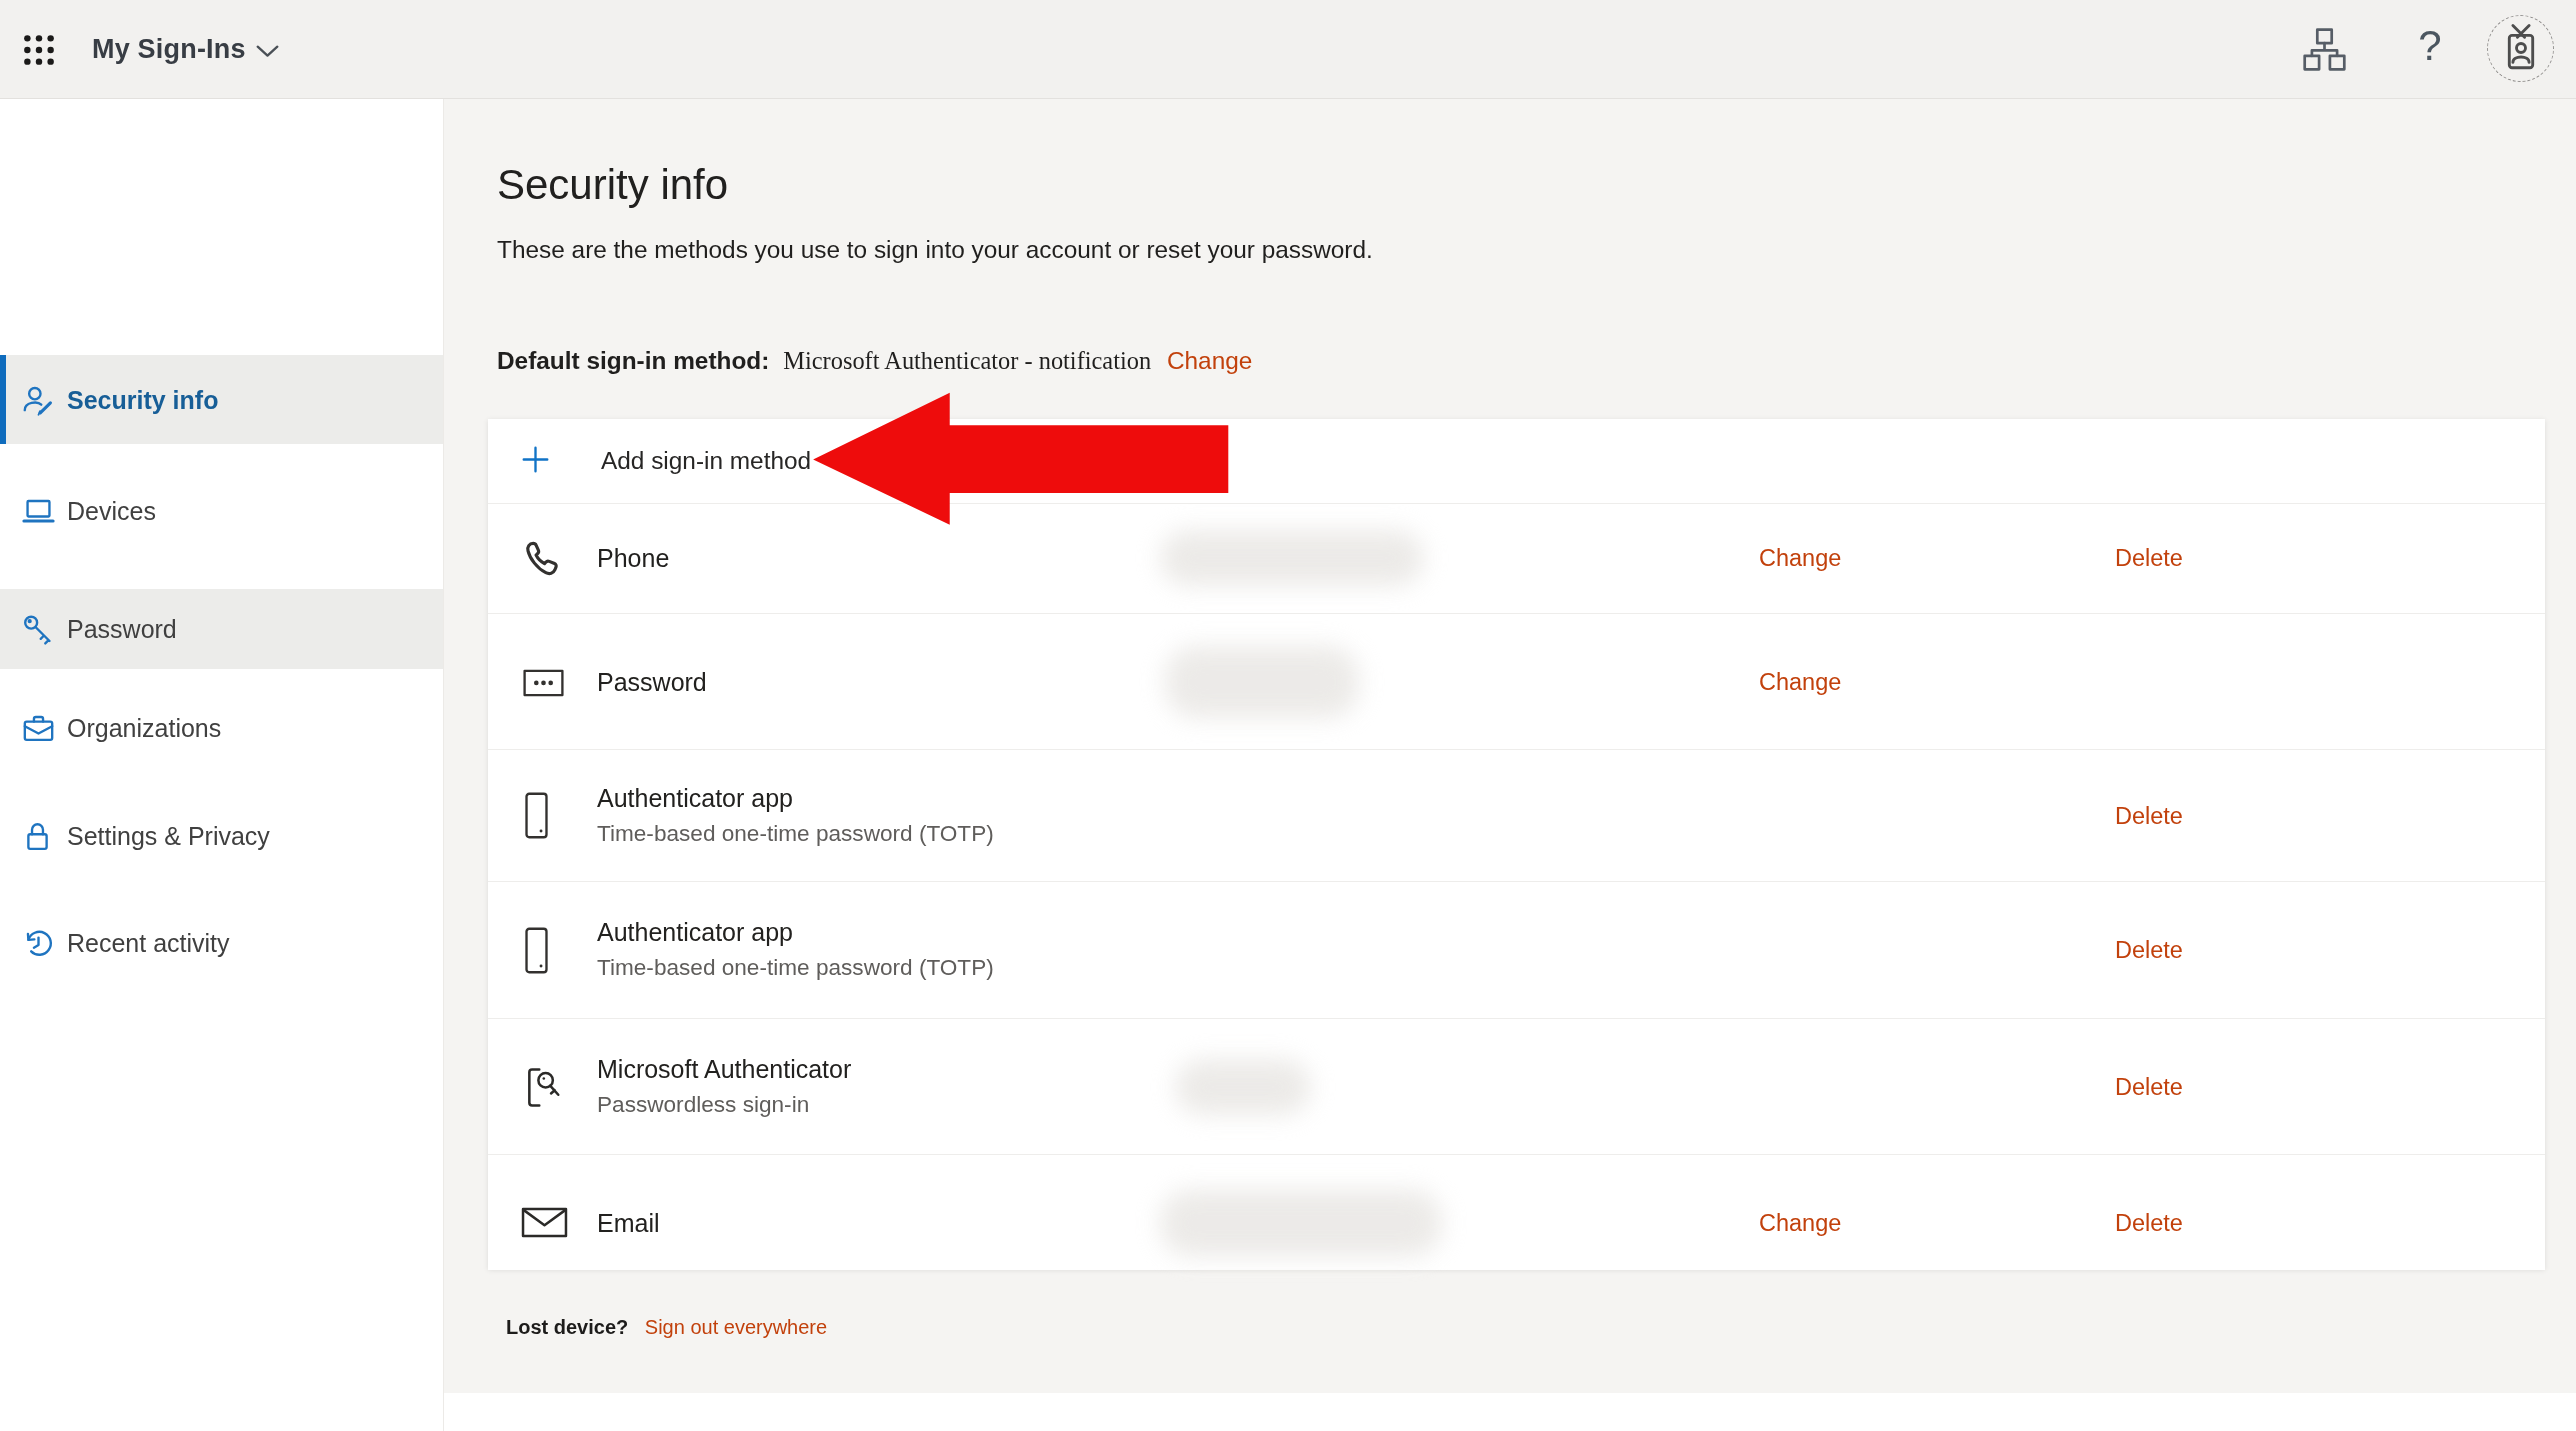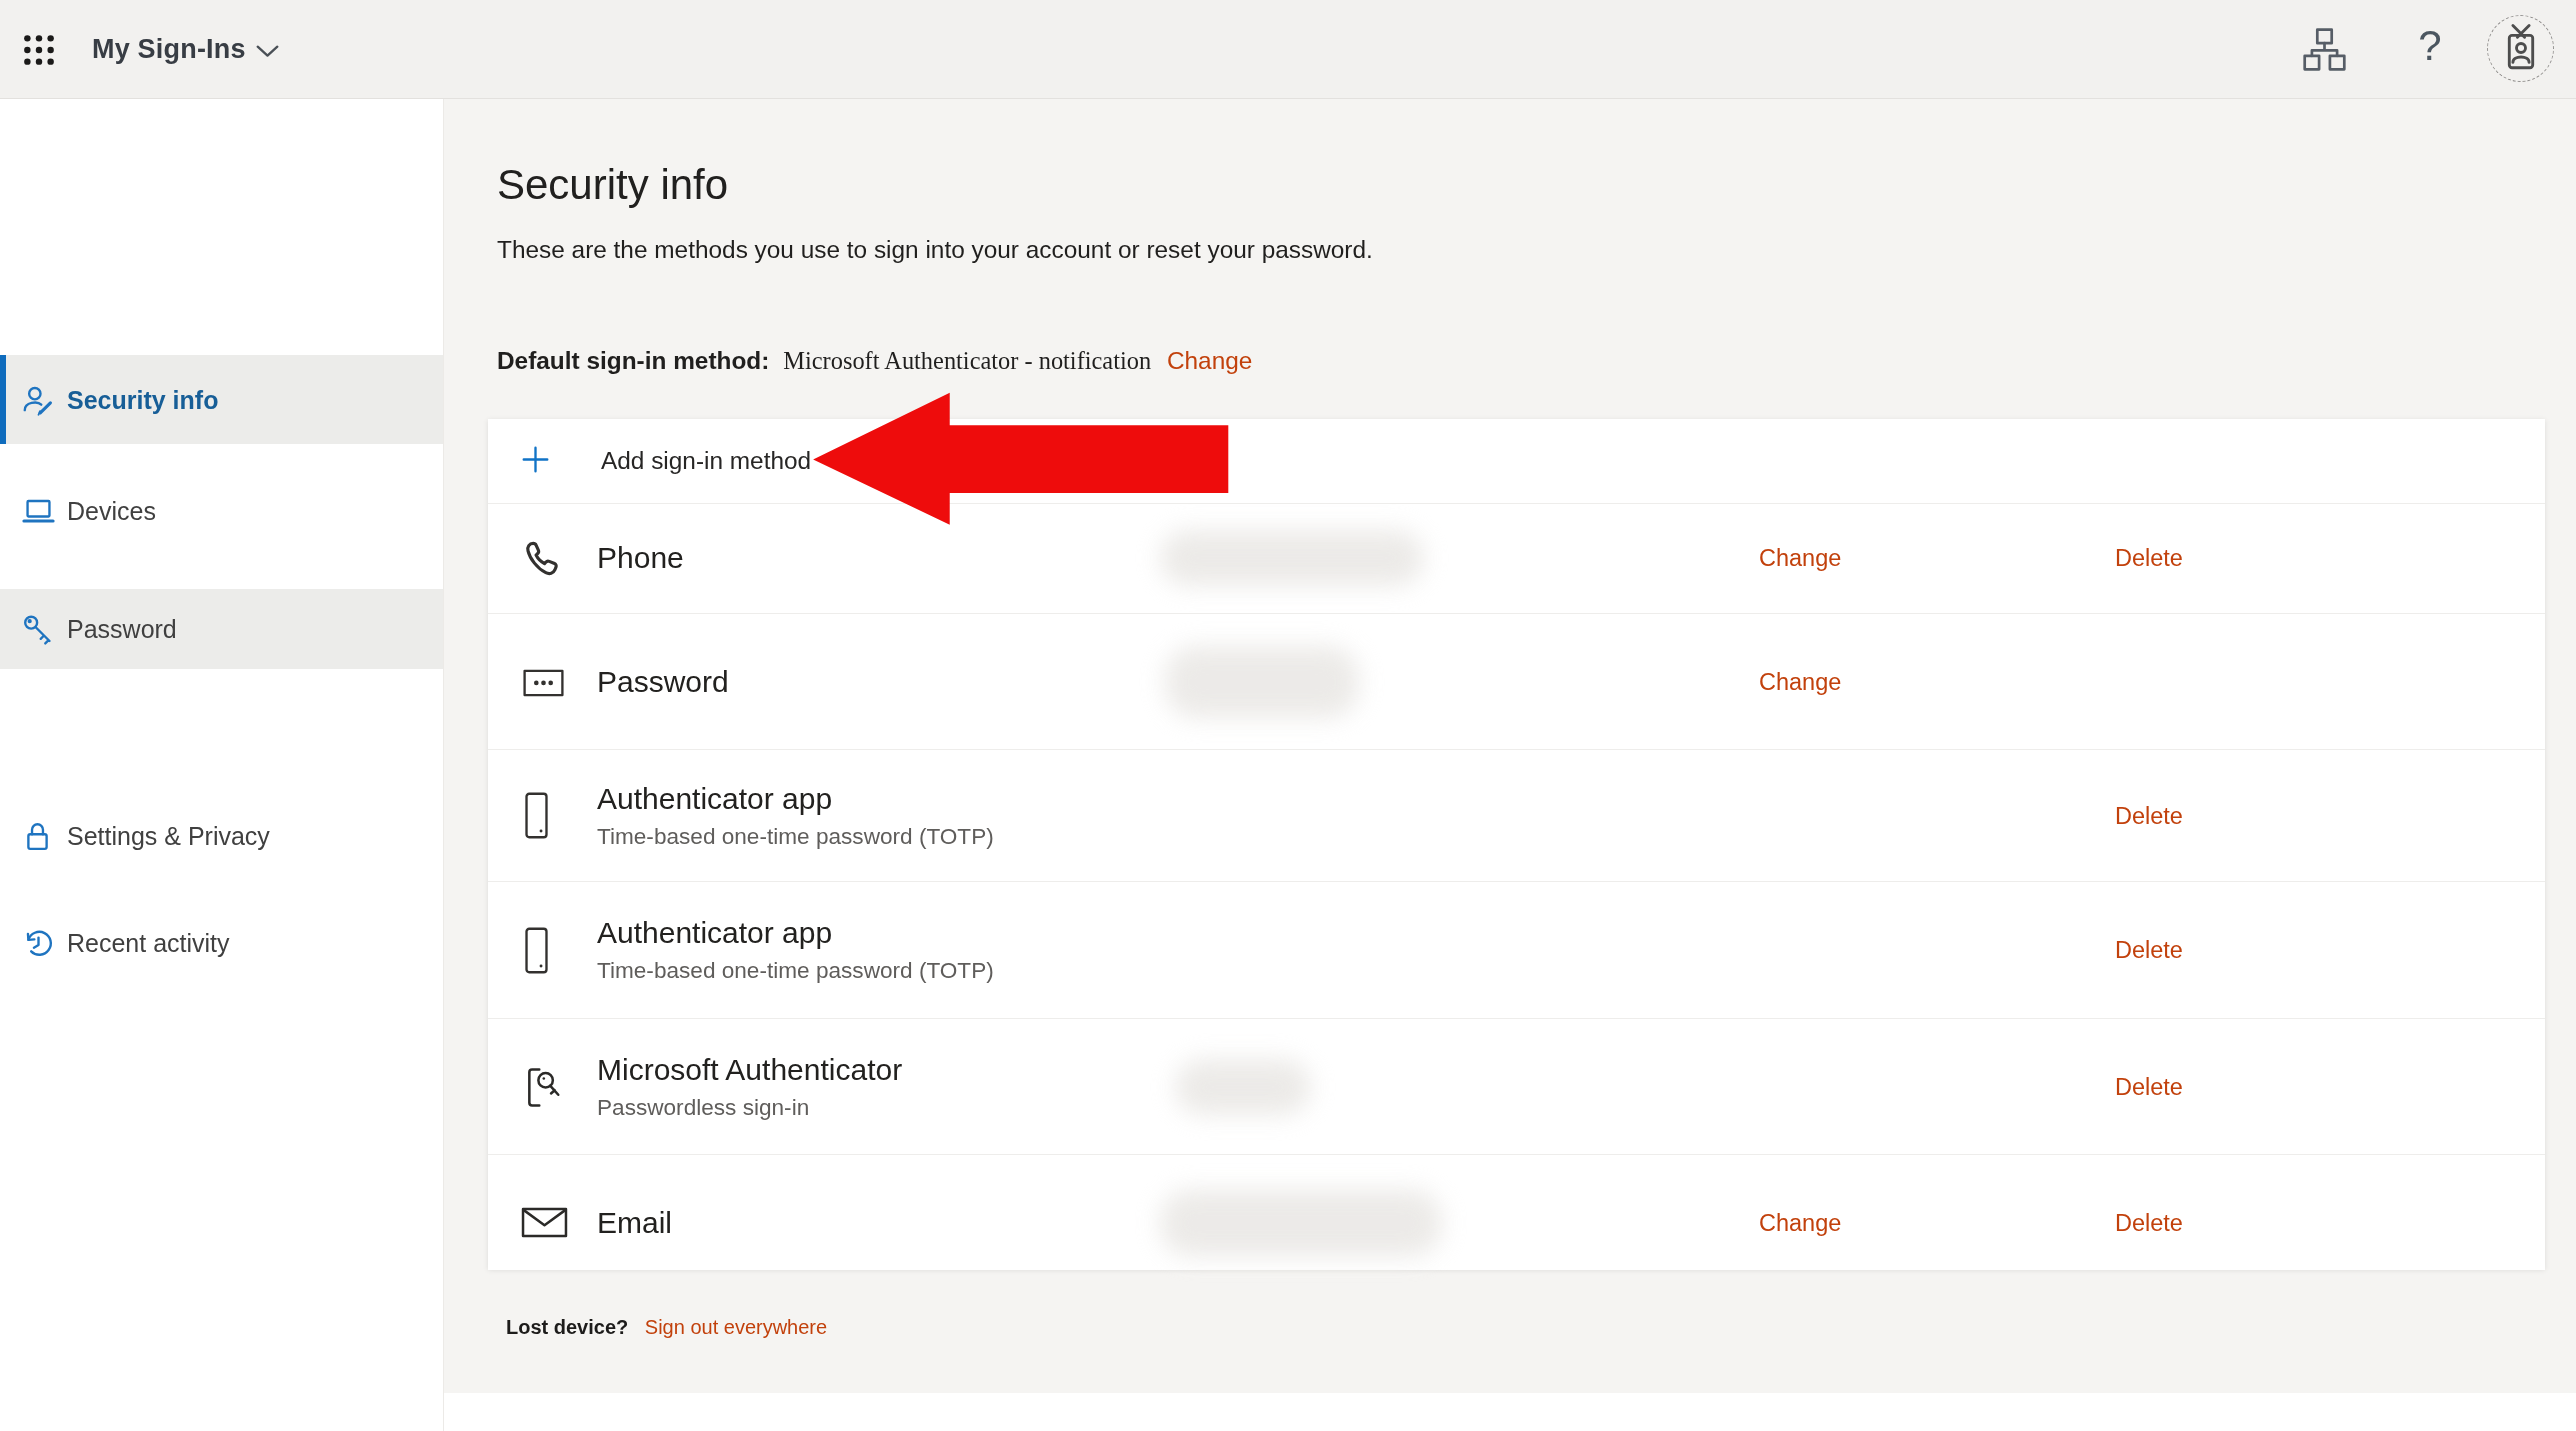--- a/index.html
+++ b/index.html
@@ -59,21 +59,21 @@
   .row-phone   { top: 84px;  height: 109px; }
   .row-passwd  { top: 194px; height: 137px; }
   .row-auth1   { top: 330px; height: 132px; }
   .row-auth2   { top: 462px; height: 137px; }
   .row-msauth  { top: 599px; height: 137px; }
   .row-email   { top: 735px; height: 136px; }
 
   .row-icon { position: absolute; left: 33px; top: 50%; transform: translateY(-50%); width: 45px; height: 51px; }
   .row-icon svg { position: absolute; left: 0; top: 50%; transform: translateY(-50%); }
   .row-labels { position: absolute; left: 109px; top: 50%; transform: translateY(-50%); }
-  .row-name { font-size: 30px; color: #22211f; white-space: nowrap; }
+  .row-name { font-size: 25px; color: #22211f; white-space: nowrap; }
   .row-desc { font-size: 22.6px; color: #5f5d5b; margin-top: 8.1px; white-space: nowrap; }
   .add-label { position: absolute; left: 113px; top: 50%; transform: translateY(-50%);
                font-size: 24.4px; color: #272625; white-space: nowrap; }
   .plus-icon { position: absolute; left: 33px; top: 50%; transform: translateY(-50%); }
 
   .blurred-value { position: absolute; top: 50%; transform: translateY(-50%);
                    background: #e9e7e4; border-radius: 31px; filter: blur(11.8px); opacity: .85; }
   .blur-phone  { left: 672px; width: 264px; height: 56px; }
   .blur-passwd { left: 677px; width: 194px; height: 72px; }
   .blur-msauth { left: 687px; width: 136px; height: 56px; }
@@ -176,20 +176,32 @@
           <g class="st" stroke="#1f74c0" stroke-width="2.6">
         <circle cx="10" cy="10" r="6.5"></circle>
             <circle cx="8.4" cy="8.4" r="1" fill="#1f74c0"></circle>
         <path d="M15 15 L30 30 M24 24 l-3.6 3.6 M29 29 l-3.6 3.6"></path>
           </g>
         </svg>
     </span>
     <span class="nav-label">Password</span>
   </div>
 
+  <div class="nav-item nav-orgs">
+    <span class="nav-icon">
+      <svg width="33" height="31" viewBox="0 0 36 34">
+          <g class="st" stroke="#1f74c0" stroke-width="2.6">
+        <rect x="3" y="10" width="30" height="20" rx="2"></rect>
+        <path d="M13 10 V7 a2 2 0 0 1 2 -2 h6 a2 2 0 0 1 2 2 V10"></path>
+        <path d="M3 15 L18 23 L33 15"></path>
+          </g>
+        </svg>
+    </span>
+    <span class="nav-label">Organizations</span>
+  </div>
 
   <div class="nav-item nav-settings">
     <span class="nav-icon">
       <svg width="31" height="33" viewBox="0 0 34 36">
           <g class="st" stroke="#1f74c0" stroke-width="2.6">
         <rect x="7" y="15" width="20" height="16" rx="2"></rect>
         <path d="M11 15 V10 a6 6 0 0 1 12 0 V15"></path>
           </g>
         </svg>
     </span>

